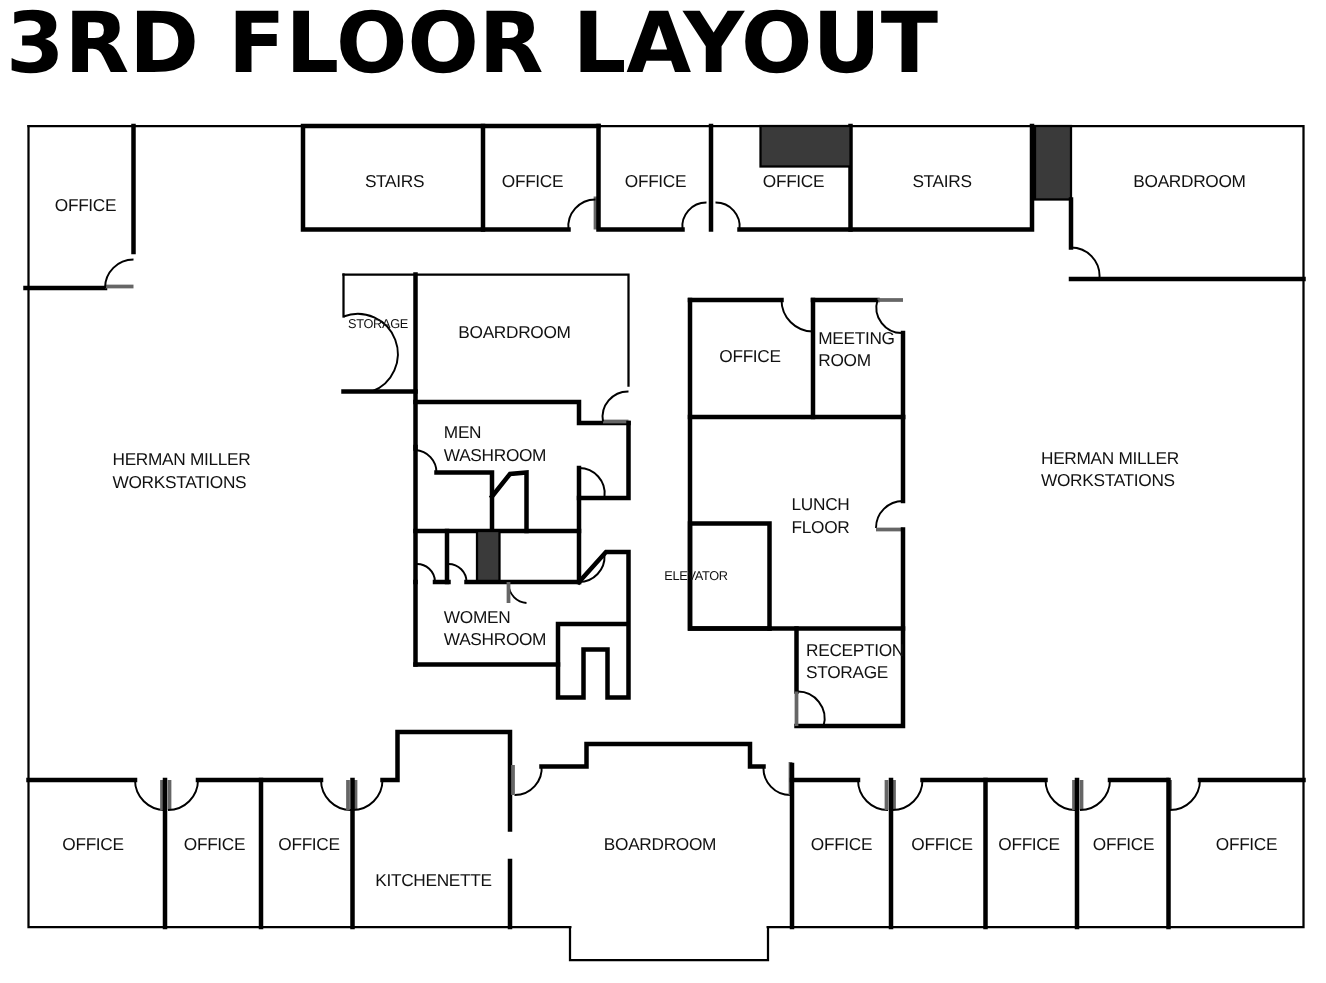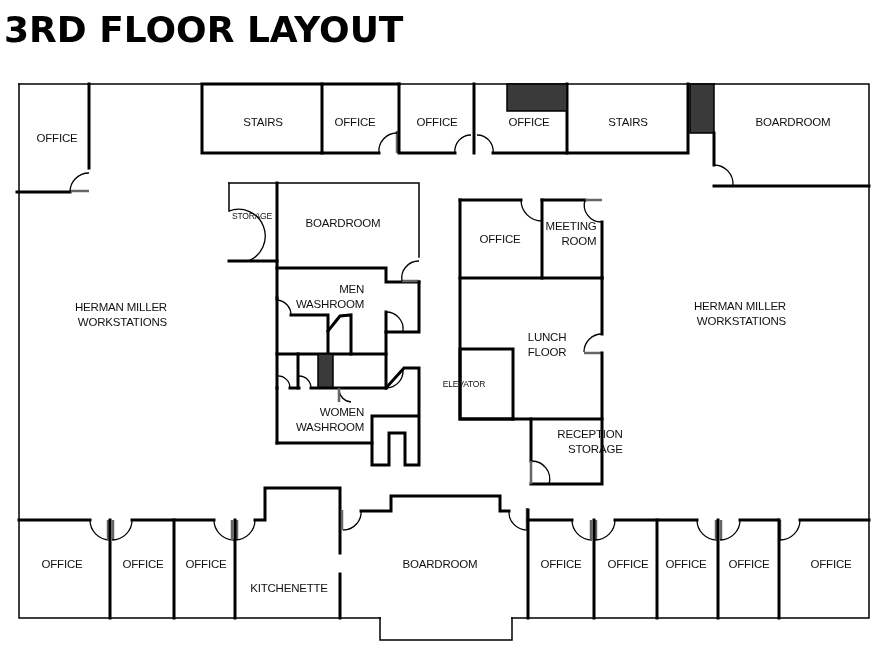--- a/index.html
+++ b/index.html
@@ -1,27 +1,27 @@
 <!DOCTYPE html>
 <html><head>
 <meta charset="utf-8">
 <style>
   html, body { margin: 0; padding: 0; background: #ffffff; }
   body { width: 884px; height: 655px; position: relative; overflow: hidden; font-family: "Liberation Sans", sans-serif; }
   .title {
     position: absolute; left: 4px; top: 2px;
     font-family: "DejaVu Sans", sans-serif; font-weight: bold;
-    font-size: 36px; letter-spacing: 0px; color: #000;
+    font-size: 56px; letter-spacing: 0px; color: #000;
     line-height: 56px; white-space: nowrap;
   }
   svg.plan { position: absolute; left: 0; top: 0; }
   .lbl {
     position: absolute; transform: translate(-50%, -50%);
     font-family: "Liberation Sans", sans-serif; font-size: 11.5px;
-    color: #111; text-align: right; line-height: 15px; white-space: pre-line;
+    color: #111; text-align: left; line-height: 15px; white-space: pre-line;
     letter-spacing: -0.2px;
   }
   .lbl.small { font-size: 8.5px; line-height: 11px; }
   .wall { stroke: #000; fill: none; stroke-linecap: square; }
   .thin { stroke-width: 1.5; }
   .thick { stroke-width: 3; }
   .door { stroke: #000; stroke-width: 1.3; fill: none; }
   .jamb { stroke: #666; stroke-width: 2.5; }
   .dark { fill: #3a3a3a; stroke: #000; stroke-width: 1.5; }
 </style>
@@ -181,21 +181,21 @@
 <div class="lbl" style="left:330px;top:297px">MEN
 WASHROOM</div>
 <div class="lbl" style="left:330px;top:420px">WOMEN
 WASHROOM</div>
 <div class="lbl" style="left:500px;top:239px">OFFICE</div>
 <div class="lbl" style="left:571px;top:234px">MEETING
 ROOM</div>
 <div class="lbl" style="left:547px;top:345px">LUNCH
 FLOOR</div>
 <div class="lbl small" style="left:464px;top:384px">ELEVATOR</div>
-<div class="lbl" style="left:590px;top:442px">RECEPTION
+<div class="lbl" style="left:570px;top:442px">RECEPTION
 STORAGE</div>
 <div class="lbl" style="left:121px;top:315px">HERMAN MILLER
 WORKSTATIONS</div>
 <div class="lbl" style="left:740px;top:314px">HERMAN MILLER
 WORKSTATIONS</div>
 <div class="lbl" style="left:62px;top:564px">OFFICE</div>
 <div class="lbl" style="left:143px;top:564px">OFFICE</div>
 <div class="lbl" style="left:206px;top:564px">OFFICE</div>
 <div class="lbl" style="left:289px;top:588px">KITCHENETTE</div>
 <div class="lbl" style="left:440px;top:564px">BOARDROOM</div>

